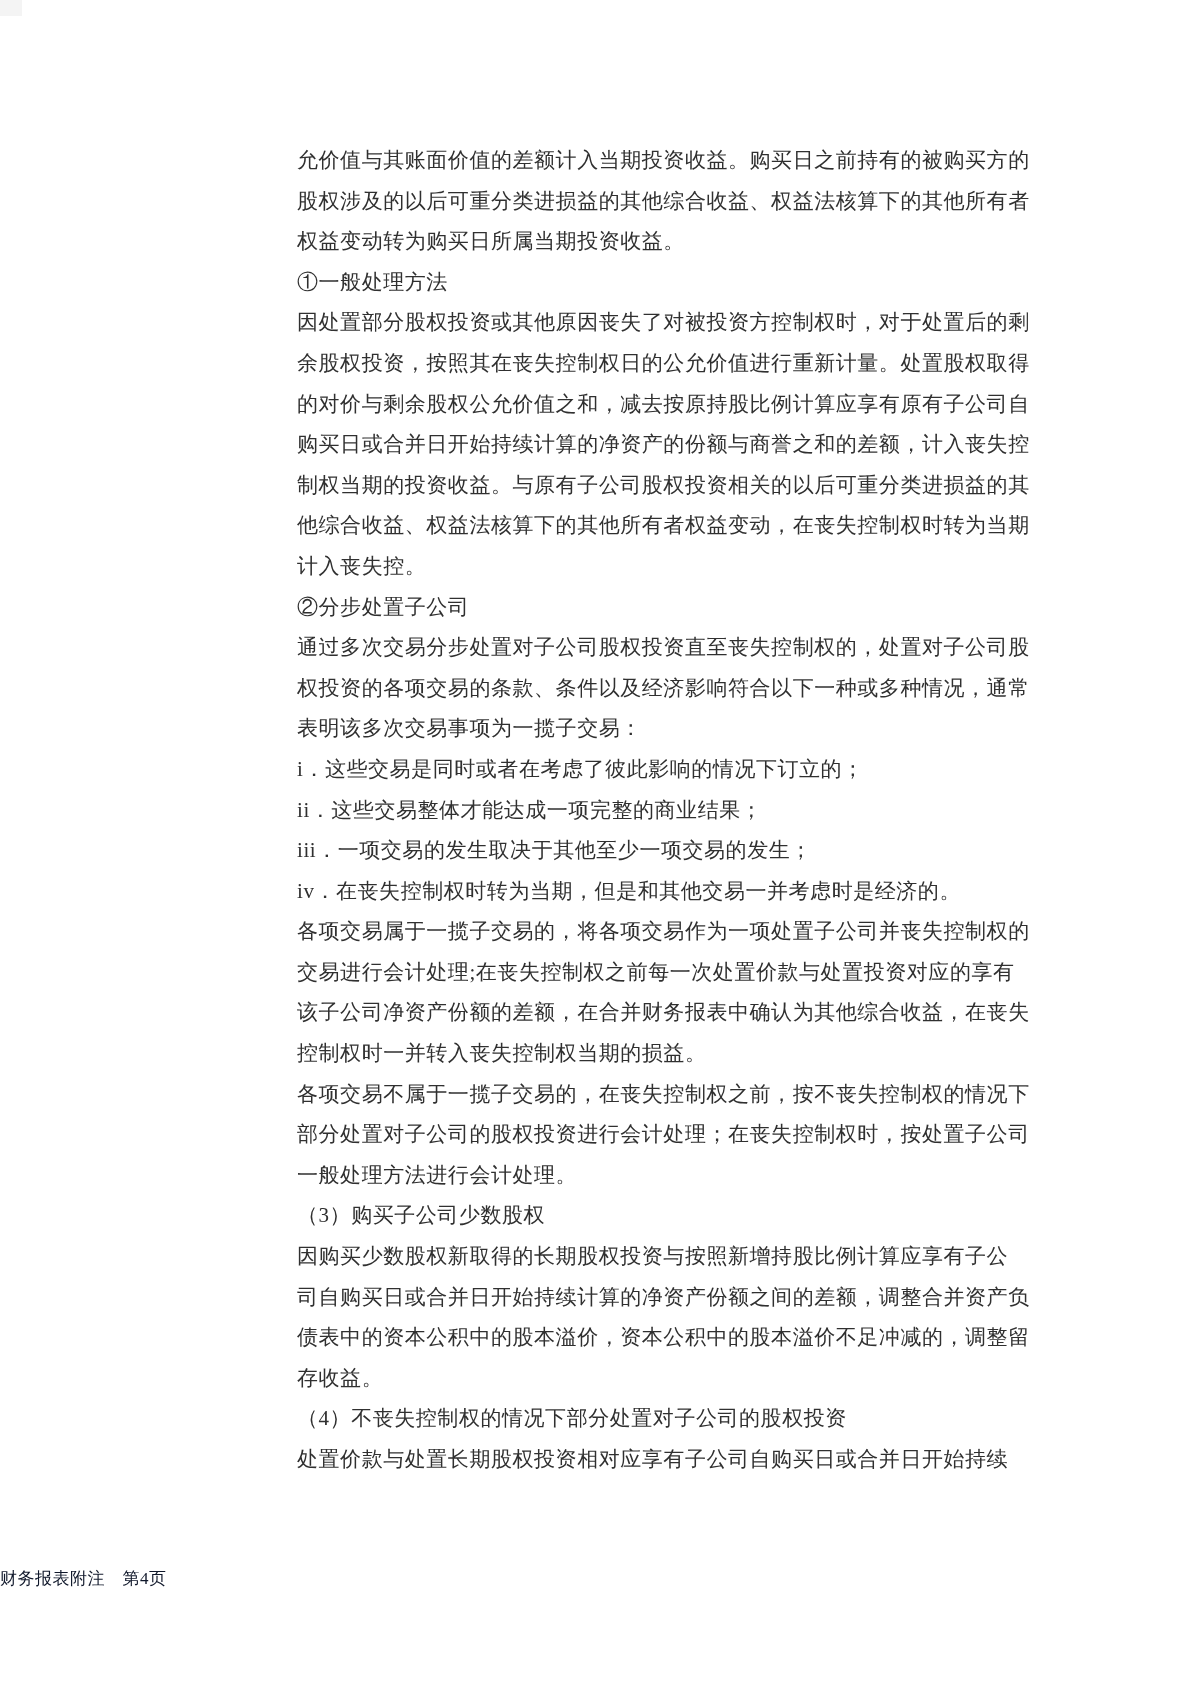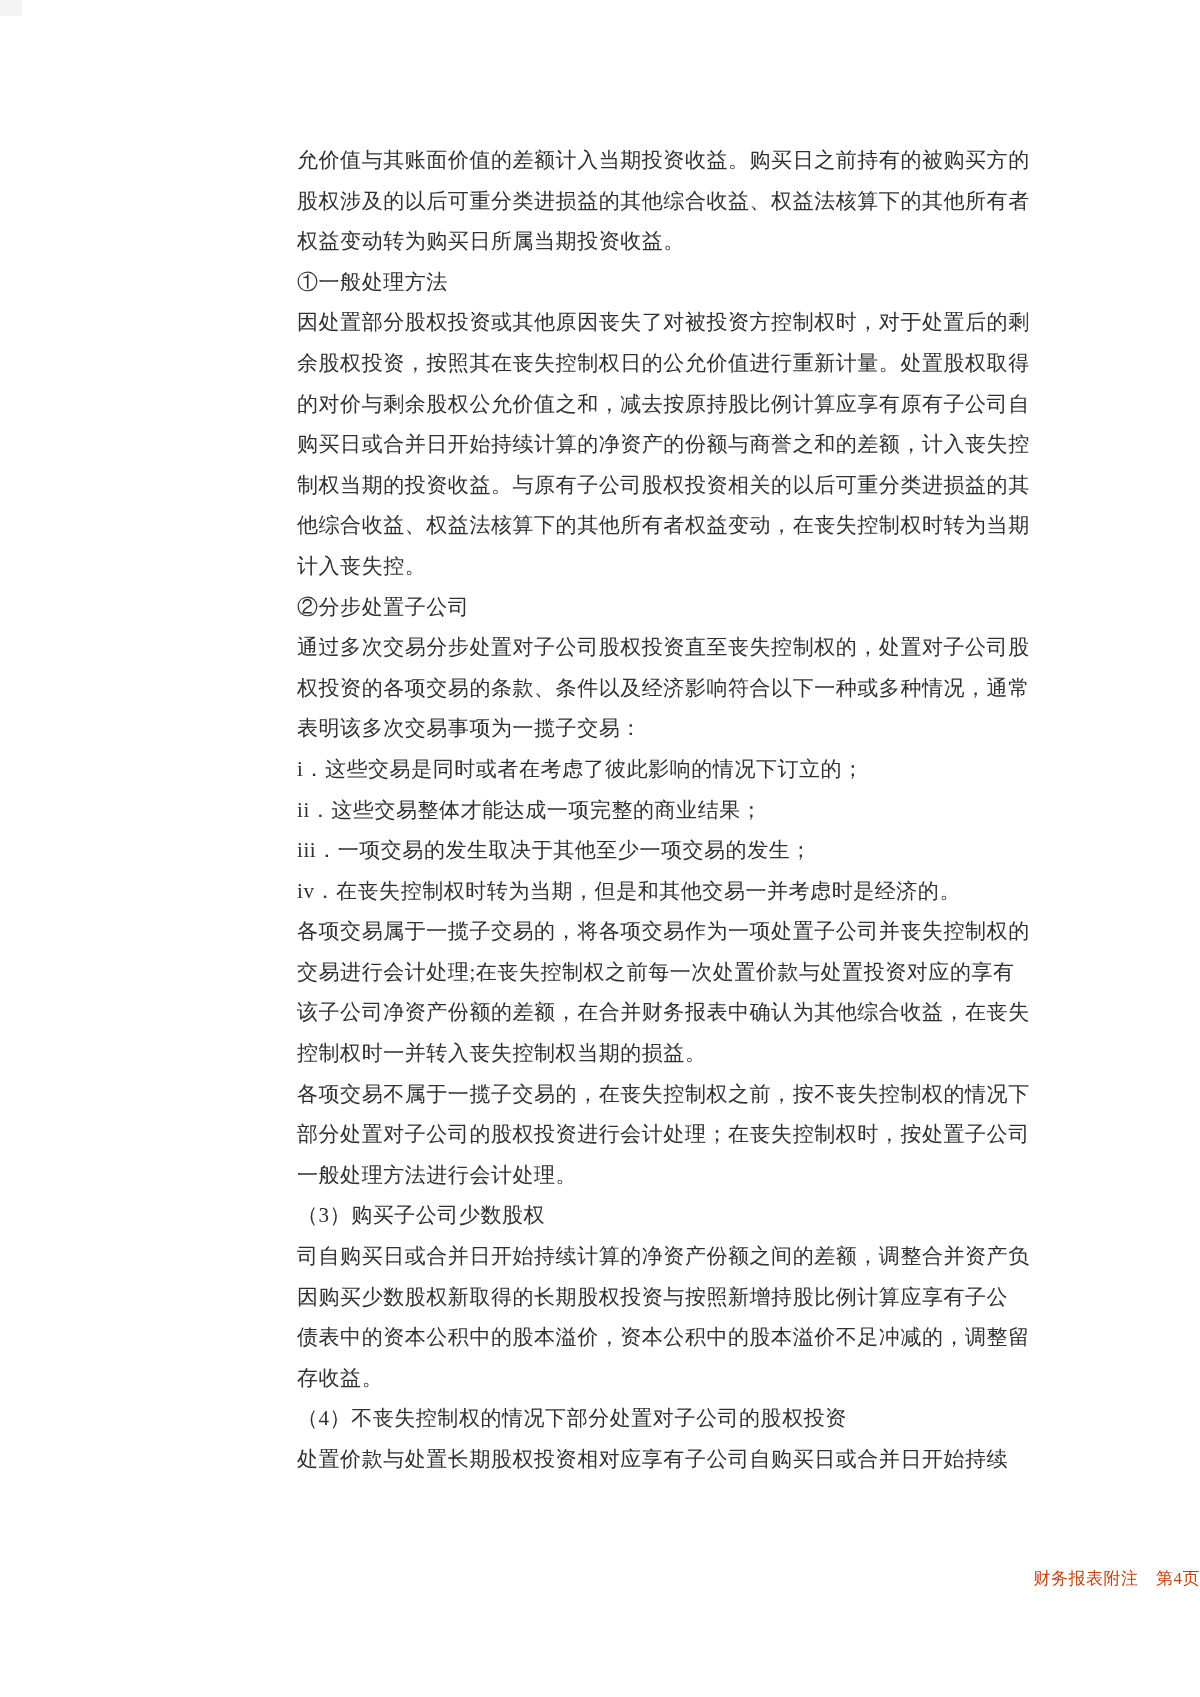--- a/index.html
+++ b/index.html
@@ -29,25 +29,25 @@
     line-height: 40.6px;
     letter-spacing: 0.55px;
     white-space: nowrap;
     text-rendering: optimizeLegibility;
   }
   .footer {
     position: absolute;
     left: 0;
     right: 0;
     top: 1568px;
-    text-align: right;
+    text-align: left;
     font-size: 17px;
     line-height: 22px;
     letter-spacing: 0.5px;
-    color: #c2410c;
+    color: #0f172a;
     white-space: pre;
   }
 </style>
 </head>
 <body>
 
 <div class="page">
   <div class="scan-smudge"></div>
   <div class="content" id="lines-container">
       <div class="line body">允价值与其账面价值的差额计入当期投资收益。购买日之前持有的被购买方的</div>
@@ -70,21 +70,21 @@
       <div class="line list">iii．一项交易的发生取决于其他至少一项交易的发生；</div>
       <div class="line list">iv．在丧失控制权时转为当期，但是和其他交易一并考虑时是经济的。</div>
       <div class="line body">各项交易属于一揽子交易的，将各项交易作为一项处置子公司并丧失控制权的</div>
       <div class="line body">交易进行会计处理;在丧失控制权之前每一次处置价款与处置投资对应的享有</div>
       <div class="line body">该子公司净资产份额的差额，在合并财务报表中确认为其他综合收益，在丧失</div>
       <div class="line body">控制权时一并转入丧失控制权当期的损益。</div>
       <div class="line body">各项交易不属于一揽子交易的，在丧失控制权之前，按不丧失控制权的情况下</div>
       <div class="line body">部分处置对子公司的股权投资进行会计处理；在丧失控制权时，按处置子公司</div>
       <div class="line body">一般处理方法进行会计处理。</div>
       <div class="line heading">（3）购买子公司少数股权</div>
+      <div class="line body">因购买少数股权新取得的长期股权投资与按照新增持股比例计算应享有子公</div>
       <div class="line body">司自购买日或合并日开始持续计算的净资产份额之间的差额，调整合并资产负</div>
-      <div class="line body">因购买少数股权新取得的长期股权投资与按照新增持股比例计算应享有子公</div>
       <div class="line body">债表中的资本公积中的股本溢价，资本公积中的股本溢价不足冲减的，调整留</div>
       <div class="line body">存收益。</div>
       <div class="line heading">（4）不丧失控制权的情况下部分处置对子公司的股权投资</div>
       <div class="line body">处置价款与处置长期股权投资相对应享有子公司自购买日或合并日开始持续</div>
     </div>
   <div class="footer">财务报表附注　第4页</div>
 </div>
 
 </body></html>

